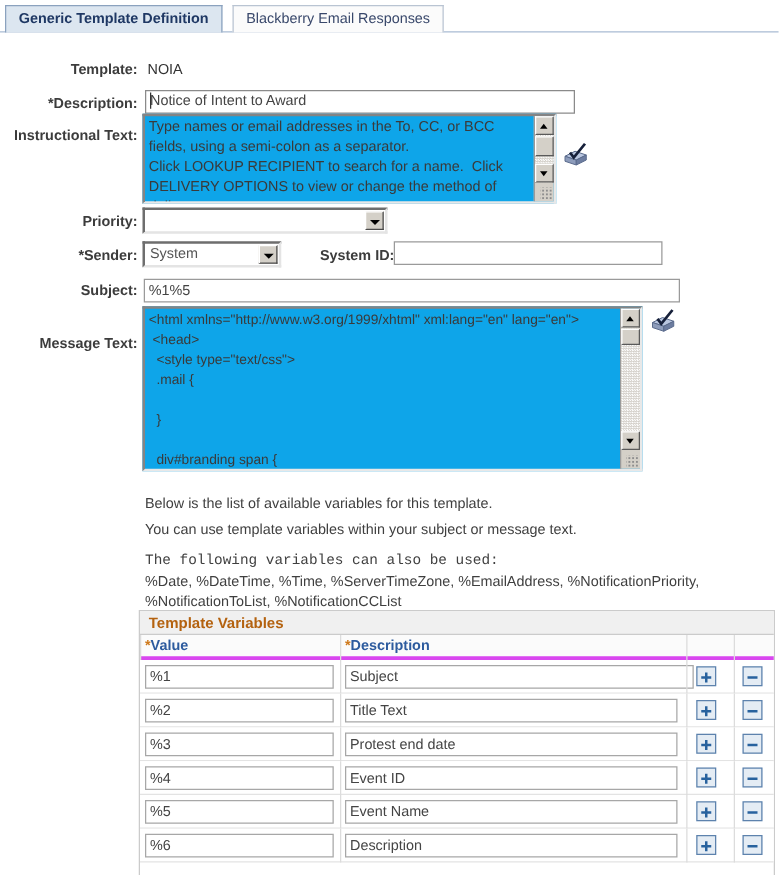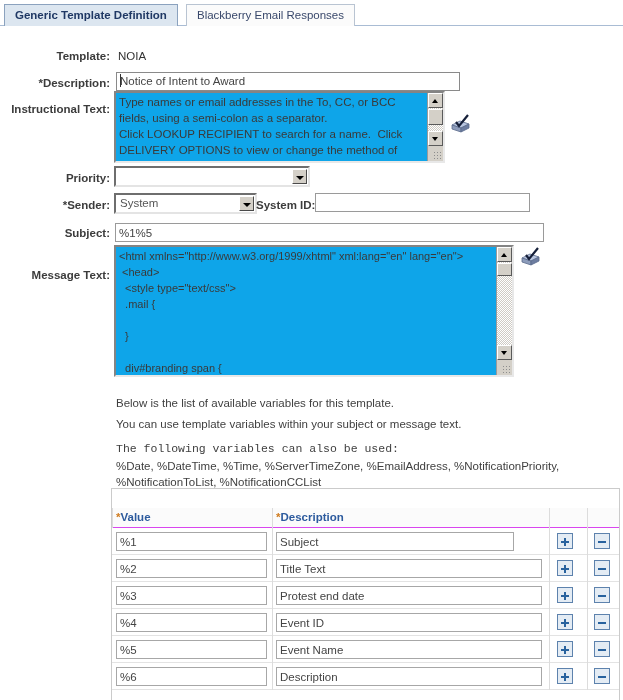--- a/index.html
+++ b/index.html
@@ -189,21 +189,21 @@
   }
   .grid-title span {
     position: absolute; left: 7px; top: 2px;
     font-size: 12px; font-weight: bold;
     color: #b4620f;
   }
   .grid-hdr {
     position: absolute; left: 0; right: 0;
     height: 20px;
     background: #fbfbfb;
-    border-bottom: 1px solid #d946ef;
+    border-bottom: 3px solid #d946ef;
   }
   .hcell {
     position: absolute; top: 3px;
     font-size: 11.5px; font-weight: bold;
     color: #2d5b9e; white-space: nowrap;
   }
   .hcell .ast { color: #cf7a1c; }
   .vline {
     position: absolute; width: 1px; background: #dcdcdc;
   }
@@ -289,21 +289,21 @@
 
     <div class="lbl" style="left:0; top:145px; width:110px;">Priority:</div>
     <div class="sel" style="left:114px; top:139px; width:196px;">
       <div class="sel-txt"></div>
       <div class="sel-btn">
           <i class="arw"></i>
         </div>
     </div>
 
     <div class="lbl" style="left:0; top:172px; width:110px;">*Sender:</div>
-    <div class="sel" style="left:114px; top:166px; width:143px;">
+    <div class="sel" style="left:114px; top:166px; width:111px;">
       <div class="sel-txt">System</div>
       <div class="sel-btn">
           <i class="arw"></i>
         </div>
     </div>
     <div class="lbl" style="left:256px; top:172px; width:60px; text-align:left;">System ID:</div>
     <div class="lbl" style="left:0; top:0; width:0; height:0;"></div>
     <input class="tinput" style="left: 315px; top: 166px; width: 215px;" value="">
 
     <div class="lbl" style="left:0; top:200px; width:110px;">Subject:</div>
@@ -342,37 +342,40 @@
     </div>
 
     <div class="info" style="left:116px; top:370px;">Below is the list of available variables for this template.</div>
     <div class="info" style="left:116px; top:391px;">You can use template variables within your subject or message text.</div>
     <div class="info" style="left:116px; top:415px;font-family:Liberation Mono, monospace;">The following variables can also be used:</div>
     <div class="info" style="left:116px; top:433px;">%Date, %DateTime, %Time, %ServerTimeZone, %EmailAddress, %NotificationPriority,</div>
     <div class="info" style="left:116px; top:449px;">%NotificationToList, %NotificationCCList</div>
 
     <div class="grid" style="left:111px; top:461px; width:509px; height:239px;">
 
+      <div class="grid-title">
+        <span>Template Variables</span>
+      </div>
 
       <div class="grid-hdr" style="top:19px;">
         <div class="hcell" style="left:4px;">
           <span class="ast">*</span><span>Value</span>
         </div>
         <div class="hcell" style="left:164px;">
           <span class="ast">*</span><span>Description</span>
         </div>
         <div class="vline" style="left:0; top:0; height:20px;"></div>
         <div class="vline" style="left:160px; top:0; height:20px;"></div>
         <div class="vline" style="left:437px; top:0; height:20px;"></div>
         <div class="vline" style="left:475px; top:0; height:20px;"></div>
       </div>
 
       <div class="grow" style="top:39px; height:27px;">
         <input class="cellinput" style="left: 4px; top: 4px; width: 151px;" value="%1">
-        <input class="cellinput" style="left: 164px; top: 4px; width: 238px;" value="Subject">
+        <input class="cellinput" style="left: 164px; top: 4px; width: 279px;" value="Subject">
         <div class="pmbtn" style="left:445px; top:5px;">
             <i class="hbar"></i>
             <i class="vbar"></i>
           </div>
         <div class="pmbtn" style="left:482px; top:5px;">
             <i class="hbar"></i>
           </div>
         <div class="vline" style="left:160px; top:0; height:27px;"></div>
         <div class="vline" style="left:437px; top:0; height:27px;"></div>
         <div class="vline" style="left:475px; top:0; height:27px;"></div>

